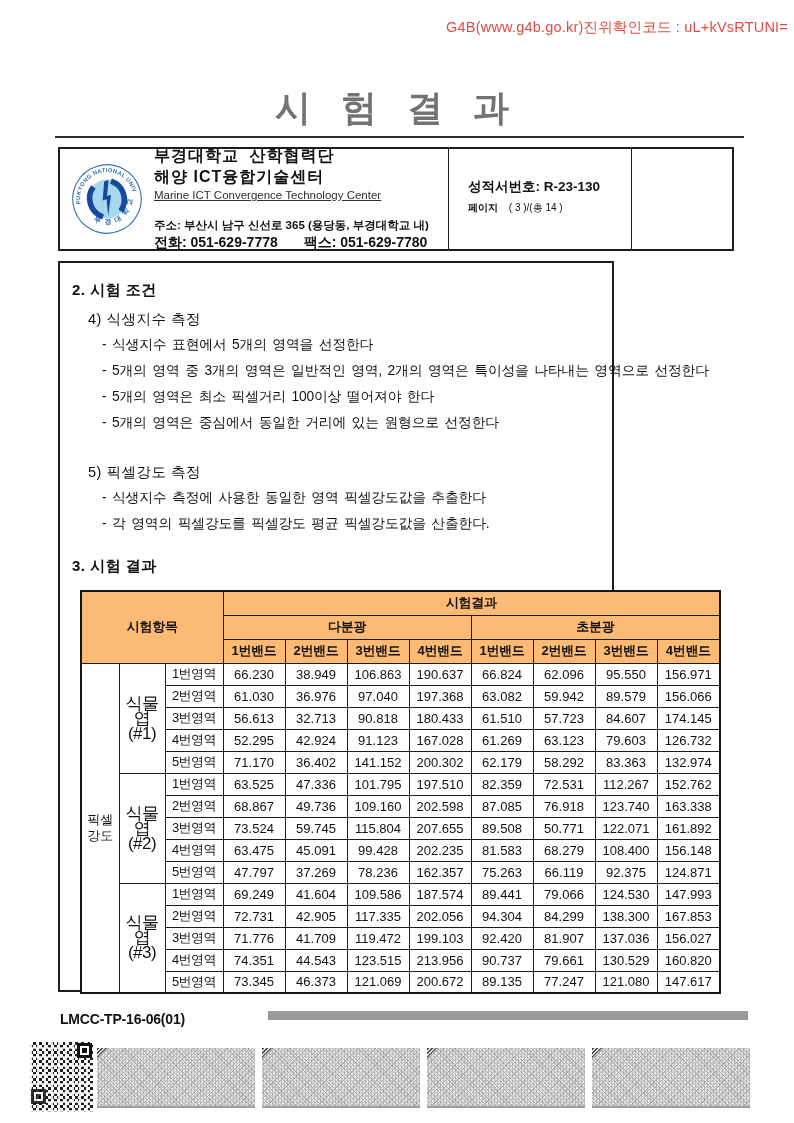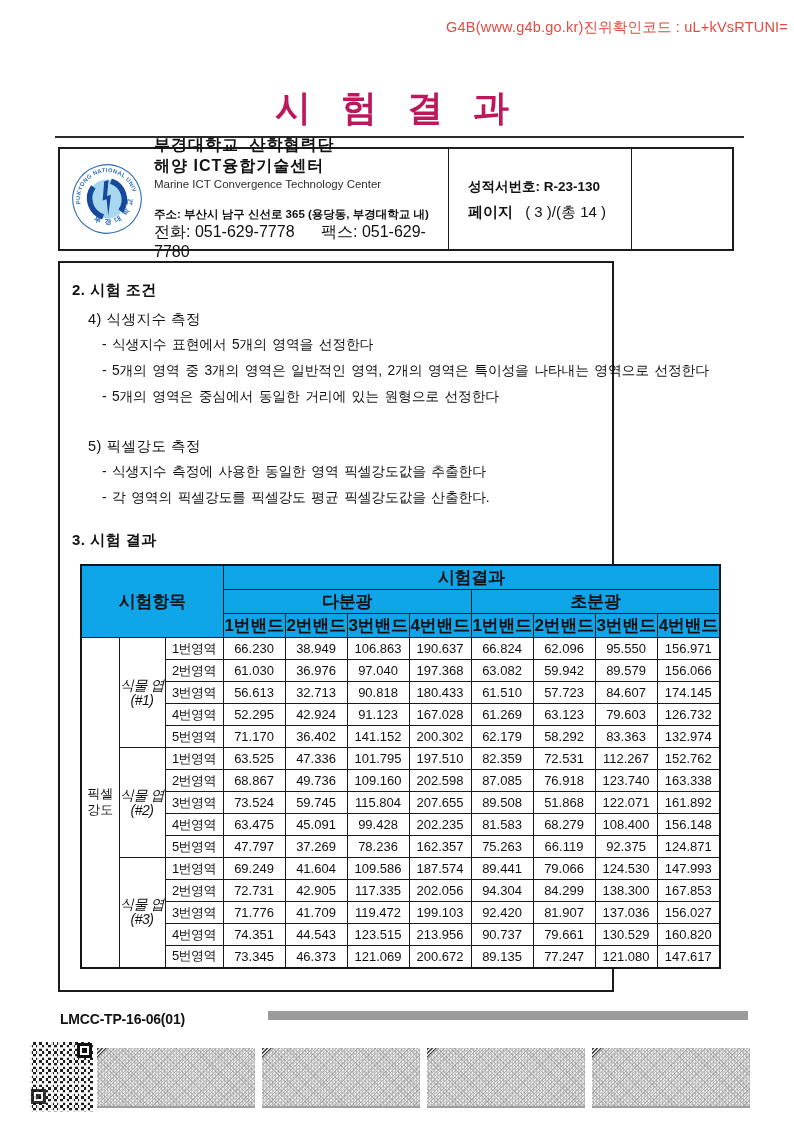--- a/index.html
+++ b/index.html
@@ -13,47 +13,47 @@
   
   .verify-line {
     position:absolute; top:18px; right:6px;
     font-size:14.5px; color:#e24b41; letter-spacing:.2px;
   }
 
   
   .page-title {
     position:absolute; top:84px; left:0; width:100%;
     text-align:center; font-size:36px; font-weight:bold;
-    letter-spacing:10px; color:#be185d;
+    letter-spacing:10px; color:#737373;
   }
   .title-rule {
     position:absolute; top:136px; left:55px; width:689px; height:2px;
     background:#2b2b2b;
   }
 
   
   .letterhead {
     position:absolute; top:147px; left:58px; width:676px; height:104px;
     border:2px solid #1c1c1c; display:flex;
   }
   .lh-org { width:388px; display:flex; align-items:center; padding:4px 6px 4px 10px; }
   .lh-logo { width:74px; height:74px; flex:0 0 74px; margin-right:10px; }
   .lh-text { flex:1; line-height:1.25; }
   .lh-name1 { font-size:16px; font-weight:bold; letter-spacing:1px;font-family:Liberation Mono, monospace; }
   .lh-name2 { font-size:16px; font-weight:bold; letter-spacing:1px; }
-  .lh-name-en { font-size:11.5px; color:#2e2e2e; margin-top:1px; }
+  .lh-name-en { font-size:11.5px; color:#2e2e2e; margin-top:1px;text-decoration:underline; }
   .lh-addr { font-size:11.5px; font-weight:bold; margin-top:16px; }
-  .lh-tel  { font-size:16px; font-weight:normal; margin-top:1px; }
+  .lh-tel  { font-size:14px; font-weight:bold; margin-top:1px; }
   .lh-tel .fax { margin-left:22px; }
   .lh-report {
     width:184px; border-left:1px solid #1c1c1c; border-right:1px solid #1c1c1c;
     padding:26px 4px 0 19px; line-height:1.75; white-space:nowrap;
   }
   .lh-report .row1 { font-size:13.5px; font-weight:bold; }
-  .lh-report .row2 { font-size:15px; }
+  .lh-report .row2 { font-size:10px; }
   .lh-report .row2 .lbl { font-weight:bold; margin-right:8px; }
   .lh-empty { flex:1; }
 
   
   .content-box {
     position:absolute; top:261px; left:58px; width:556px; height:731px;
     border:2px solid #1c1c1c; padding:18px 10px 0 12px;
   }
   .sec-heading { font-size:15px; font-weight:bold; letter-spacing:.5px; }
   .sub-title { font-size:14.5px; margin:10px 0 3px 16px; letter-spacing:.5px; }
@@ -67,26 +67,26 @@
   
   table.results {
     border-collapse:collapse; table-layout:fixed; width:640px;
     margin:14px 0 0 8px; border:2px solid #151515;
   }
   table.results th, table.results td {
     border:1px solid #1a1a1a; text-align:center; vertical-align:middle;
     padding:0; overflow:hidden;
   }
   table.results thead th {
-    background:#0ea5e9; font-weight:bold; font-size:17px; height:24px;
+    background:#fdba74; font-weight:bold; font-size:13px; height:24px;
     letter-spacing:-0.3px;
   }
   table.results td { font-size:13px; height:22px; background:#fff; }
   .measure-label div { font-size:13px; line-height:16px; }
-  .group-label div { font-size:14px; line-height:15px; letter-spacing:-0.5px;font-style:italic; }
+  .group-label div { font-size:17px; line-height:15px; letter-spacing:-0.5px; }
   .region-cell { letter-spacing:-0.5px; }
 
   
   .doc-code {
     position:absolute; left:60px; top:1011px;
     font-size:14px; font-weight:bold; letter-spacing:-0.2px;
   }
   .footer-bar {
     position:absolute; left:268px; top:1011px; width:480px; height:9px;
     background:#9b9b9b;
@@ -168,20 +168,21 @@
   </div>
   <div class="lh-empty"></div>
 </div>
 
 <div class="content-box">
   <div class="sec-heading">2. 시험 조건</div>
 
   <div class="sub-title">4) 식생지수 측정</div>
   <div class="cond-item">- 식생지수 표현에서 5개의 영역을 선정한다</div>
   <div class="cond-item">- 5개의 영역 중 3개의 영역은 일반적인 영역, 2개의 영역은 특이성을 나타내는 영역으로 선정한다</div>
+  <div class="cond-item">- 5개의 영역은 최소 픽셀거리 100이상 떨어져야 한다</div>
   <div class="cond-item">- 5개의 영역은 중심에서 동일한 거리에 있는 원형으로 선정한다</div>
 
   <div class="gap-a"></div>
   <div class="sub-title">5) 픽셀강도 측정</div>
   <div class="cond-item">- 식생지수 측정에 사용한 동일한 영역 픽셀강도값을 추출한다</div>
   <div class="cond-item">- 각 영역의 픽셀강도를 픽셀강도 평균 픽셀강도값을 산출한다.</div>
 
   <div class="gap-b"></div>
   <div class="sec-heading">3. 시험 결과</div>
 
@@ -309,21 +310,21 @@
           <td>123.740</td>
           <td>163.338</td>
         </tr>
         <tr>
           <td class="region-cell">3번영역</td>
           <td>73.524</td>
           <td>59.745</td>
           <td>115.804</td>
           <td>207.655</td>
           <td>89.508</td>
-          <td>51.868</td>
+          <td>50.771</td>
           <td>122.071</td>
           <td>161.892</td>
         </tr>
         <tr>
           <td class="region-cell">4번영역</td>
           <td>63.475</td>
           <td>45.091</td>
           <td>99.428</td>
           <td>202.235</td>
           <td>81.583</td>

